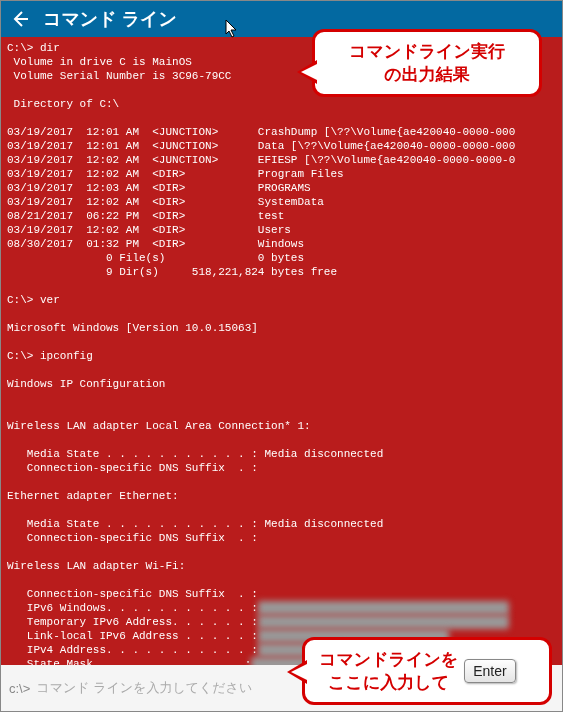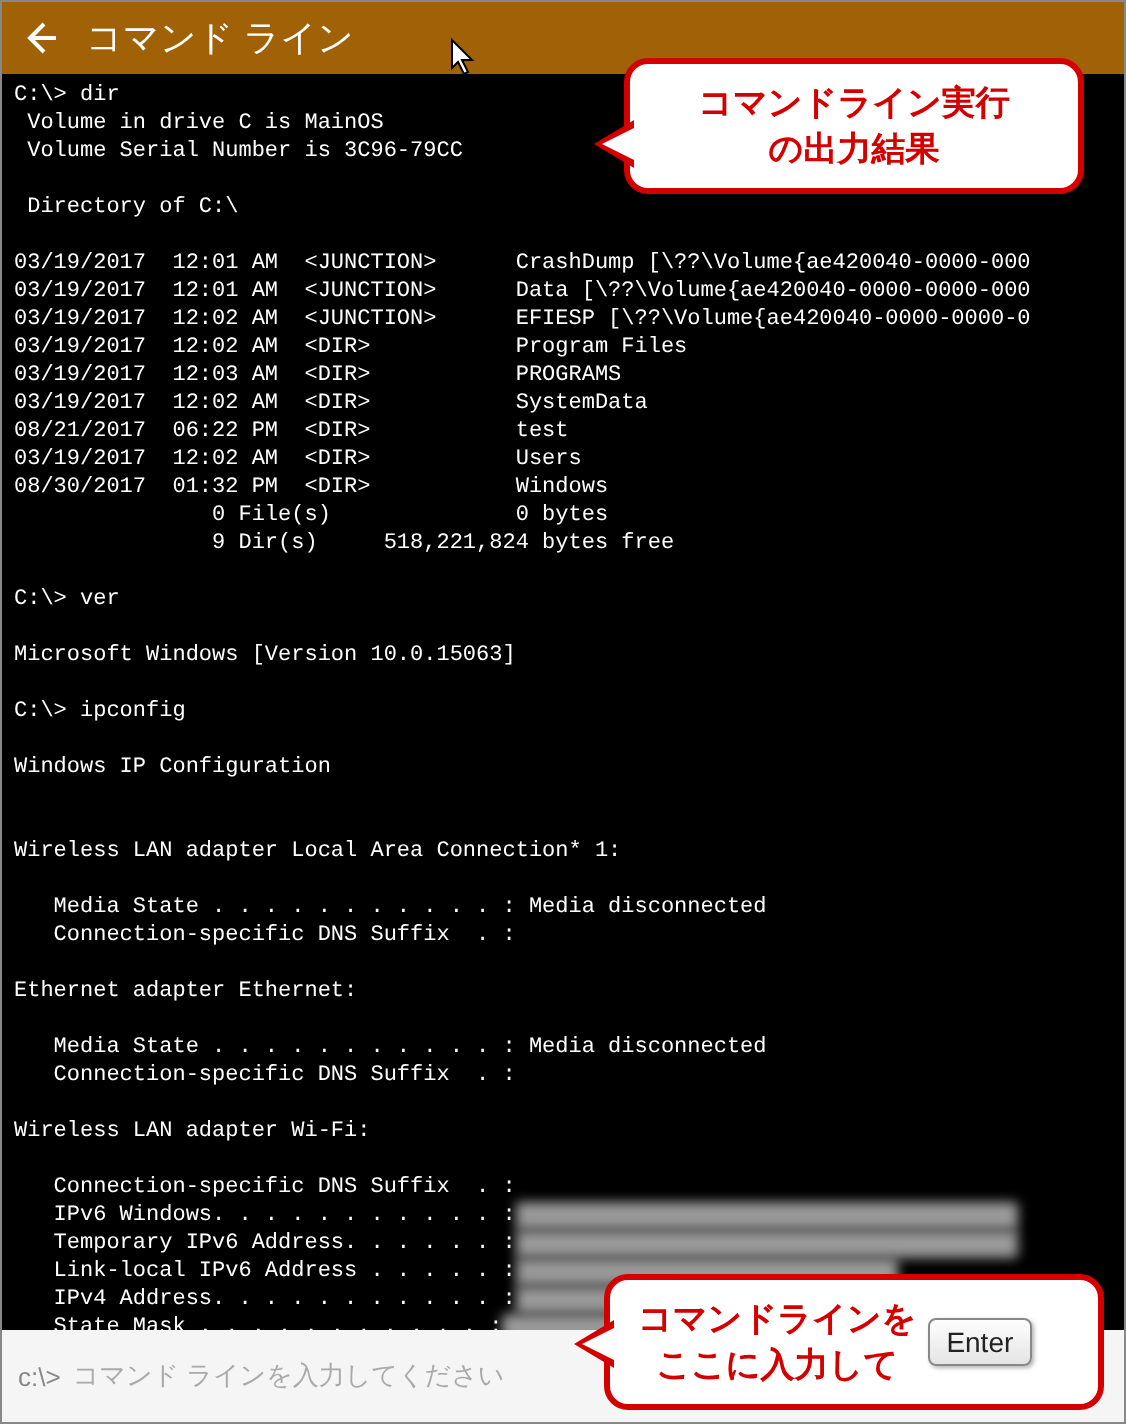--- a/index.html
+++ b/index.html
@@ -6,43 +6,44 @@
 body {
   width: 563px;
   height: 712px;
   background: #fff;
   font-family: "Consolas", "Courier New", monospace;
   position: relative;
   overflow: hidden;
   border: 1px solid #888;
 }
 .header {
-  background: #a16207;
+  background: #0369a1;
   color: #fff;
   height: 36px;
   display: flex;
   align-items: center;
   padding: 0 8px;
   gap: 12px;
+  font-weight: bold;
 }
 .back-arrow {
   width: 22px;
   height: 22px;
   display: flex;
   align-items: center;
   justify-content: center;
   cursor: pointer;
 }
 .back-arrow svg { stroke: #fff; fill: none; stroke-width: 2; }
 .header-title {
   font-size: 18px;
   font-family: "Meiryo", sans-serif;
 }
 .terminal {
-  background: #000000;
+  background: #b91c1c;
   color: #fff;
   font-size: 11px;
   line-height: 14px;
   padding: 4px 6px;
   height: 628px;
   white-space: pre;
   overflow: hidden;
   position: relative;
 }
 .input-bar {

